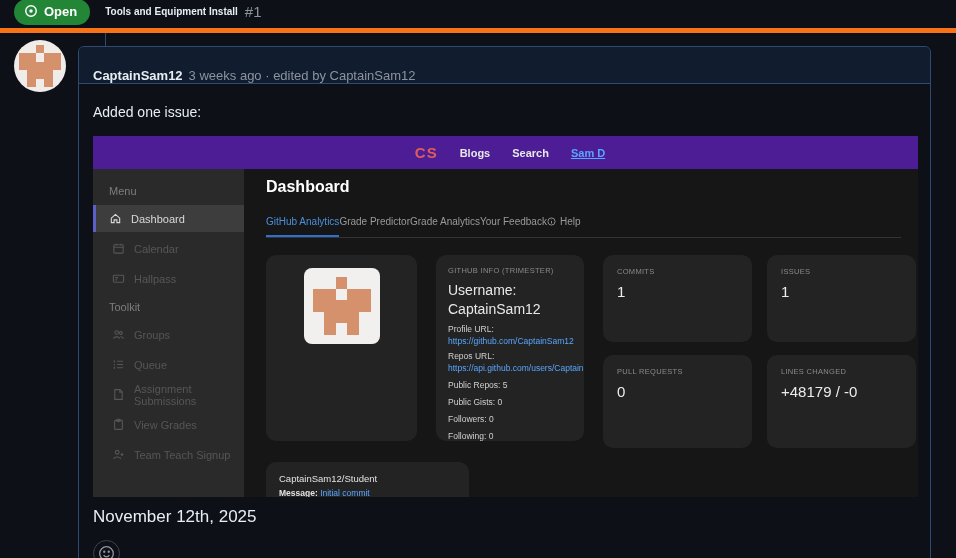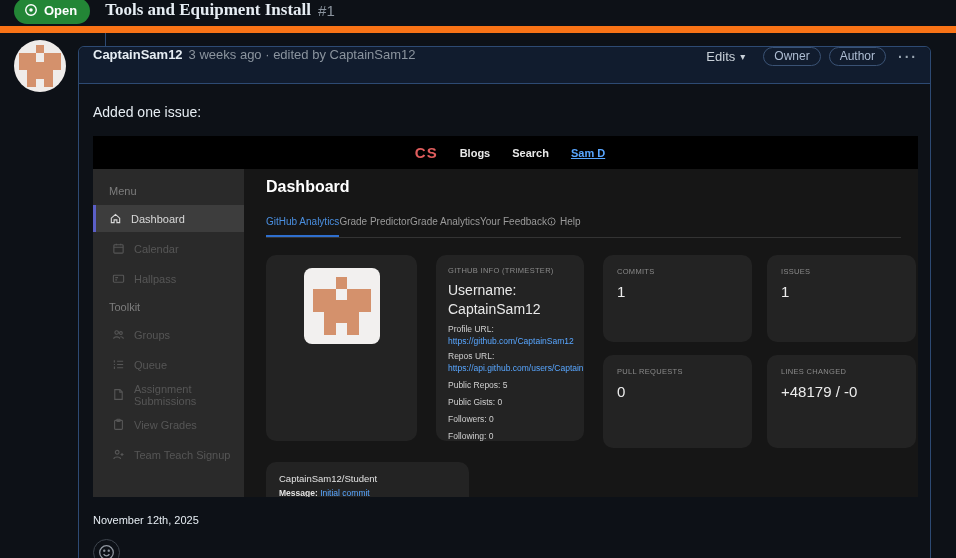--- a/index.html
+++ b/index.html
@@ -7,29 +7,29 @@
   body {
     background:#0d1117;
     font-family:"Liberation Sans", sans-serif;
     color:#e6edf3;
     position:relative;
   }
 
   
   .topbar {
     position:absolute; left:0; top:0; width:956px; height:33px;
-    border-bottom:7px solid #f97316;
+    border-bottom:5px solid #f97316;
     display:flex; align-items:center; padding-left:14px;
   }
   .open-badge {
     display:inline-flex; align-items:center; gap:6px;
     background:#238636; color:#fff; font-weight:bold; font-size:13px;
     border-radius:999px; padding:5px 13px 6px 10px; margin-top:-5px;
   }
-  .issue-title { font-size:17px; font-weight:bold; color:#e6edf3; margin-left:15px; margin-top:-6px;font-family:Liberation Serif, serif; }
+  .issue-title { font-size:10px; font-weight:bold; color:#e6edf3; margin-left:15px; margin-top:-6px; }
   .issue-number { font-size:15px; color:#8b949e; margin-left:7px; margin-top:-6px; }
   .timeline-tick { position:absolute; left:105px; top:33px; width:1px; height:13px; background:#2d4a73; }
 
   
   .comment-avatar {
     position:absolute; left:14px; top:40px; width:52px; height:52px;
     border-radius:50%; background:#efecea; overflow:hidden;
     display:flex; align-items:center; justify-content:center;
   }
   .identicon { display:grid; grid-template-columns:repeat(5,1fr); grid-template-rows:repeat(5,1fr); }
@@ -39,21 +39,21 @@
   .identicon .on { background:#d4916c; }
 
   
   .comment-box {
     position:absolute; left:78px; top:46px; width:853px; height:700px;
     border:1px solid #2d4a73; border-radius:6px; background:#0d1117;
   }
   .comment-header {
     height:37px; background:#111c2e; border-bottom:1px solid #2d4a73;
     border-radius:6px 6px 0 0;
-    display:flex; align-items:flex-start; padding:0 12px 0 14px; font-size:13px;
+    display:flex; align-items:flex-end; padding:0 12px 0 14px; font-size:13px;
   }
   .comment-author { font-weight:bold; color:#e6edf3; }
   .comment-meta { color:#8b949e; margin-left:6px; }
   .header-right { margin-left:auto; display:flex; align-items:center; gap:8px; }
   .edits-btn { color:#c9d1d9; font-size:13px; display:flex; align-items:center; gap:5px; margin-right:10px; cursor:pointer; }
   .caret { font-size:10px; color:#c9d1d9; }
   .pill {
     border:1px solid #3a5274; color:#aebdd3; font-size:12px;
     border-radius:999px; padding:1px 10px 2px; cursor:pointer;
   }
@@ -61,21 +61,21 @@
 
   .comment-body { padding:14px; }
   .body-intro { font-size:14px; color:#e6edf3; margin-top:6px; }
 
   
   .shot {
     margin-top:16px; width:825px; height:361px; background:#161616;
     position:relative; overflow:hidden; font-family:"Liberation Sans", sans-serif;
   }
   .shot-nav {
-    height:33px; background:#000000; display:flex; align-items:center; justify-content:center; gap:22px;padding-left:9px;
+    height:33px; background:#4c1d95; display:flex; align-items:center; justify-content:center; gap:22px;padding-left:9px;
   }
   .cs-logo { color:#e05d5d; font-weight:bold; font-size:15px; letter-spacing:1px; }
   .nav-link { color:#e8e8e8; font-size:11px; font-weight:bold; cursor:pointer; }
   .nav-user { color:#58a6ff; font-size:11px; font-weight:bold; text-decoration:underline; cursor:pointer; }
 
   .shot-row { display:flex; height:328px; }
   .side { width:151px; background:#2a2a2a; padding-top:10px; flex:none; }
   .side-label { color:#7d7d7d; font-size:11px; padding:6px 16px 8px; }
   .side-item {
     height:27px; display:flex; align-items:center; gap:9px; padding-left:16px;
@@ -106,21 +106,21 @@
   .stat-card { padding:12px 0 0 14px; }
   .stat-value { color:#ececec; font-size:15px; margin-top:7px; }
 
   .repo-card { width:203px; height:60px; margin-top:14px; padding:11px 0 0 13px; }
   .repo-name { color:#e2e2e2; font-size:9.5px; }
   .repo-msg { font-size:8.5px; margin-top:4px; }
   .repo-msg .lbl { color:#e2e2e2; font-weight:bold; }
   .repo-msg .lnk { color:#58a6ff; cursor:pointer; }
 
   
-  .date-line { font-size:11px; color:#e6edf3; margin-top:17px; }
+  .date-line { font-size:17px; color:#e6edf3; margin-top:10px; }
   .react-btn {
     margin-top:13px; width:27px; height:27px; border-radius:50%;
     border:1px solid #3d444d; background:transparent;
     display:flex; align-items:center; justify-content:center; cursor:pointer;
   }
 </style>
 </head>
 <body>
 
 <div class="topbar">
@@ -163,29 +163,20 @@
       <div class="cell"></div>
       <div class="cell on"></div>
       <div class="cell"></div>
     </div>
 </div>
 
 <div class="comment-box">
   <div class="comment-header">
     <span class="comment-author">CaptainSam12</span>
     <span class="comment-meta">3 weeks ago · edited by CaptainSam12</span>
-    <span class="header-right">
-      <span class="edits-btn">
-        <span>Edits</span>
-        <span class="caret">▾</span>
-      </span>
-      <span class="pill">Owner</span>
-      <span class="pill">Author</span>
-      <span class="kebab">···</span>
-    </span>
   </div>
 
   <div class="comment-body">
     <div class="body-intro">Added one issue:</div>
 
     <div class="shot">
       <div class="shot-nav">
         <span class="cs-logo">CS</span>
         <span class="nav-link">Blogs</span>
         <span class="nav-link">Search</span>

